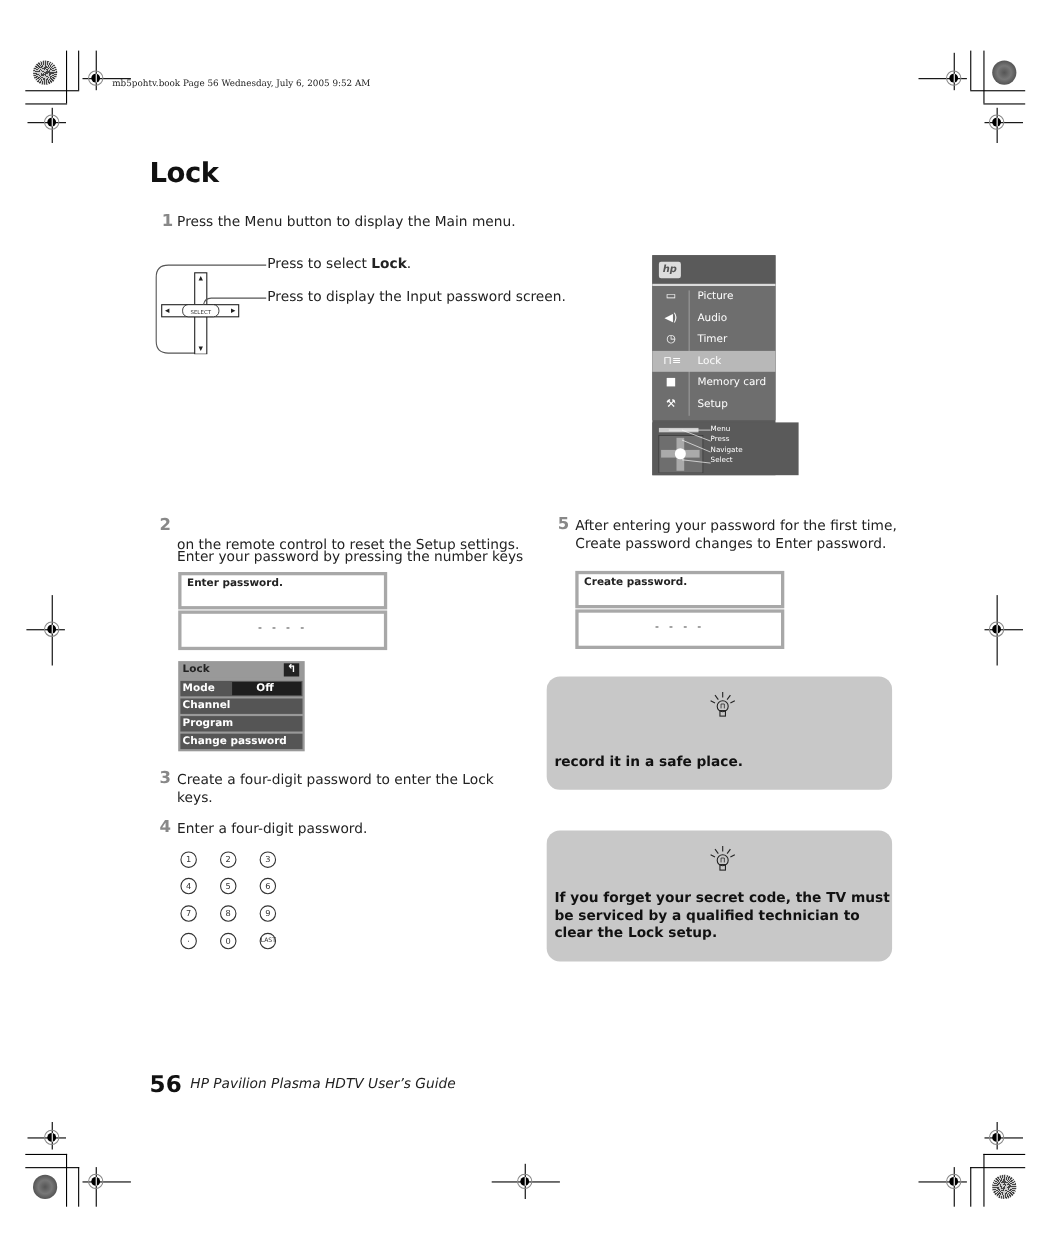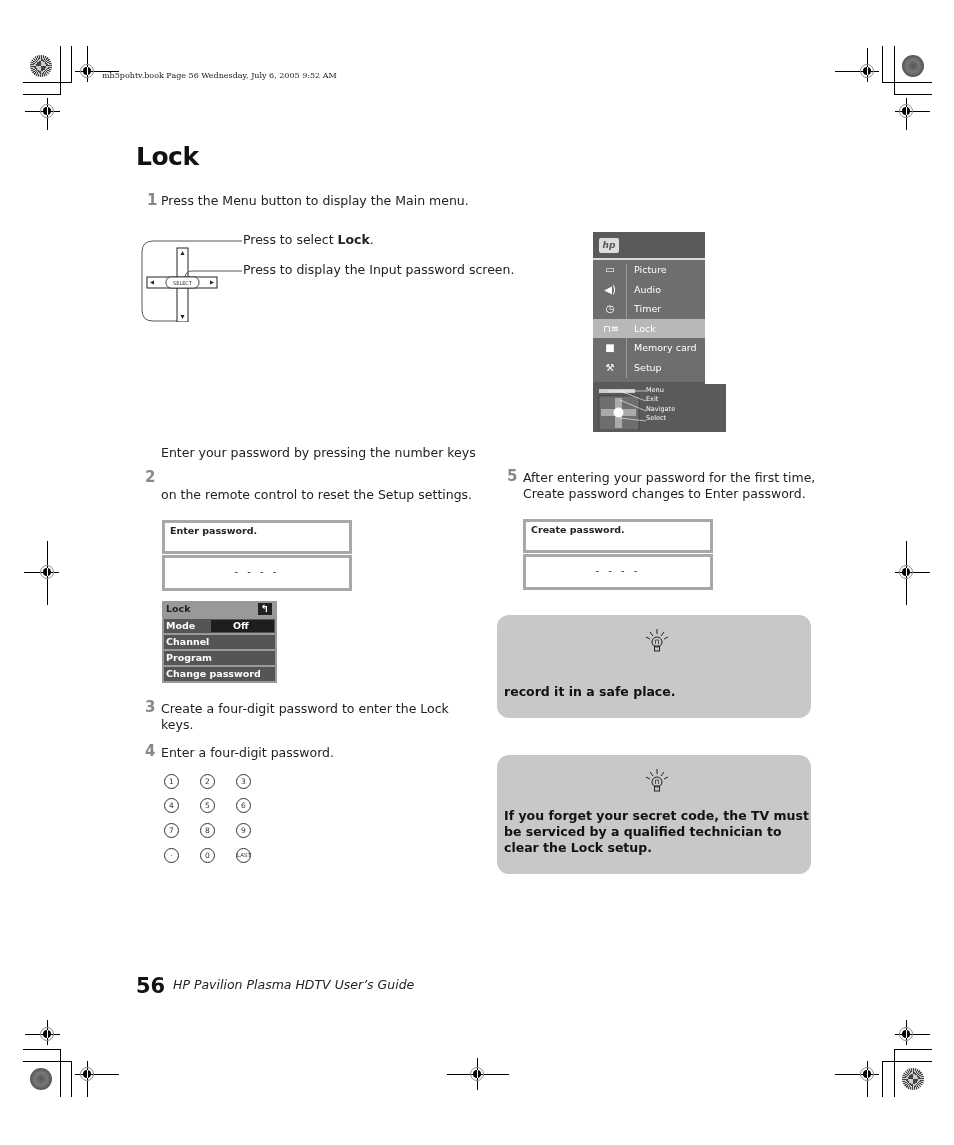--- a/index.html
+++ b/index.html
@@ -209,29 +209,29 @@
       <rect x="1" y="8" width="40" height="34" fill="#6e6e6e" stroke="#333" stroke-width="0.6"></rect>
       <rect x="17" y="10" width="7" height="30" fill="#aaa"></rect>
       <rect x="3" y="21" width="35" height="7" fill="#aaa"></rect>
       <circle cx="20.5" cy="24.5" r="5" fill="#fff"></circle>
       <line x1="10" y1="3" x2="48" y2="3" stroke="#fff" stroke-width="0.6"></line>
       <line x1="22" y1="3" x2="48" y2="13" stroke="#fff" stroke-width="0.6"></line>
       <line x1="22" y1="12" x2="48" y2="23" stroke="#fff" stroke-width="0.6"></line>
       <line x1="22" y1="30" x2="48" y2="33" stroke="#fff" stroke-width="0.6"></line>
     </svg>
     <div class="legend" style="top:2px;">Menu</div>
-    <div class="legend" style="top:11px;">Exit</div>
+    <div class="legend" style="top:11px;">Press</div>
     <div class="legend" style="top:21px;">Navigate</div>
     <div class="legend" style="top:30px;">Select</div>
   </div>
 </div>
 
 <div>
   <span class="step-num" style="left:145px;top:468px;">2</span>
-  <span class="step step-text" style="left:161px;top:445px;">Enter your password by pressing the number keys</span>
+  <span class="step step-text" style="left:161px;top:498px;">Enter your password by pressing the number keys</span>
   <span class="step step-text" style="left:161px;top:487px;">on the remote control to reset the Setup settings.</span>
 </div>
 
 <div class="pwbox" style="left:162px;top:520px;">
   <div class="top">
       <span>Enter password.</span>
     </div>
   <div class="bot">- - - -</div>
 </div>
 

